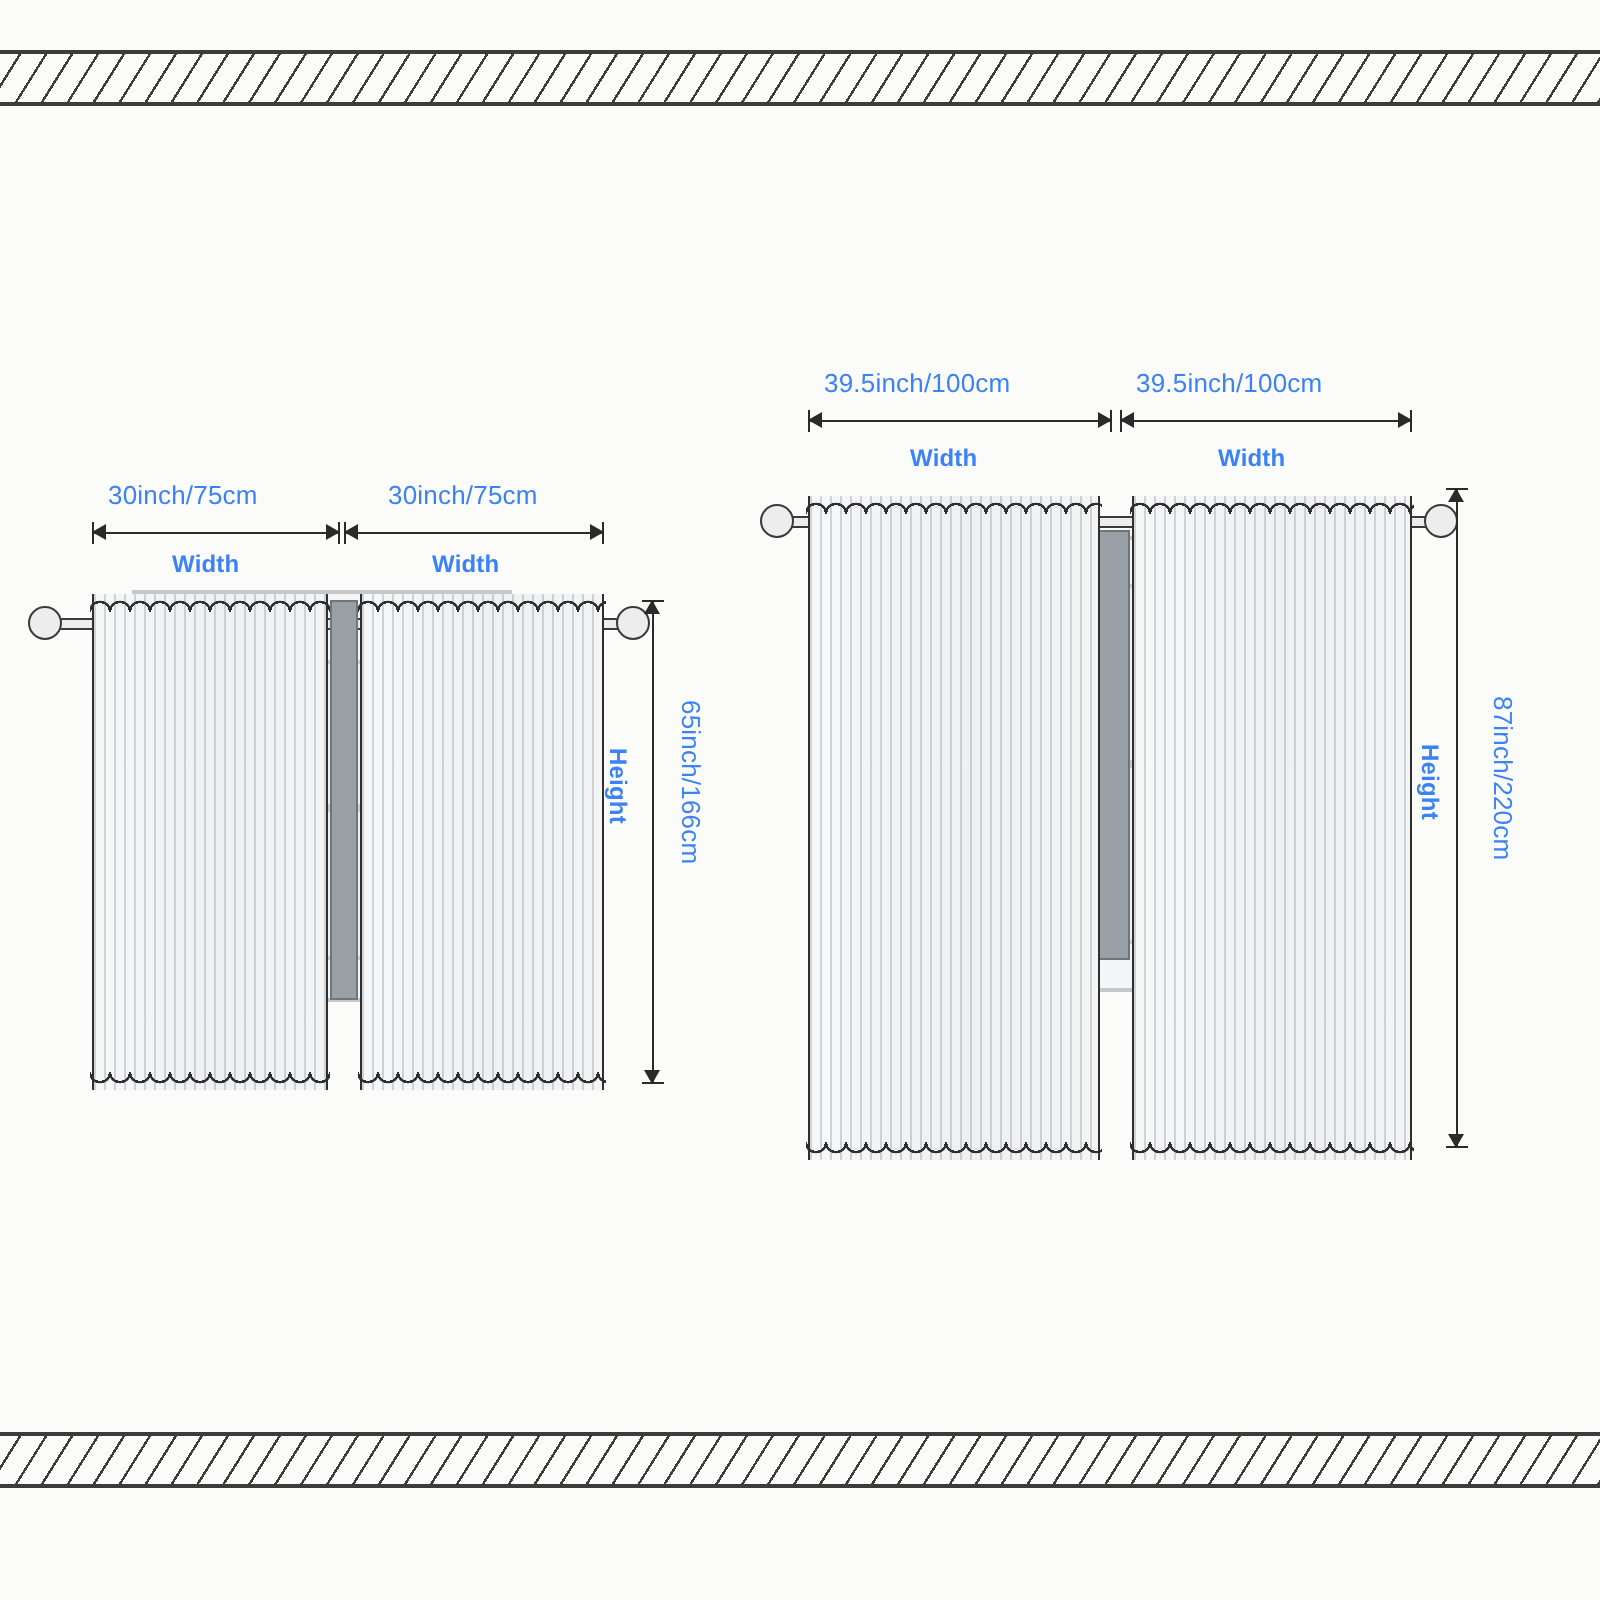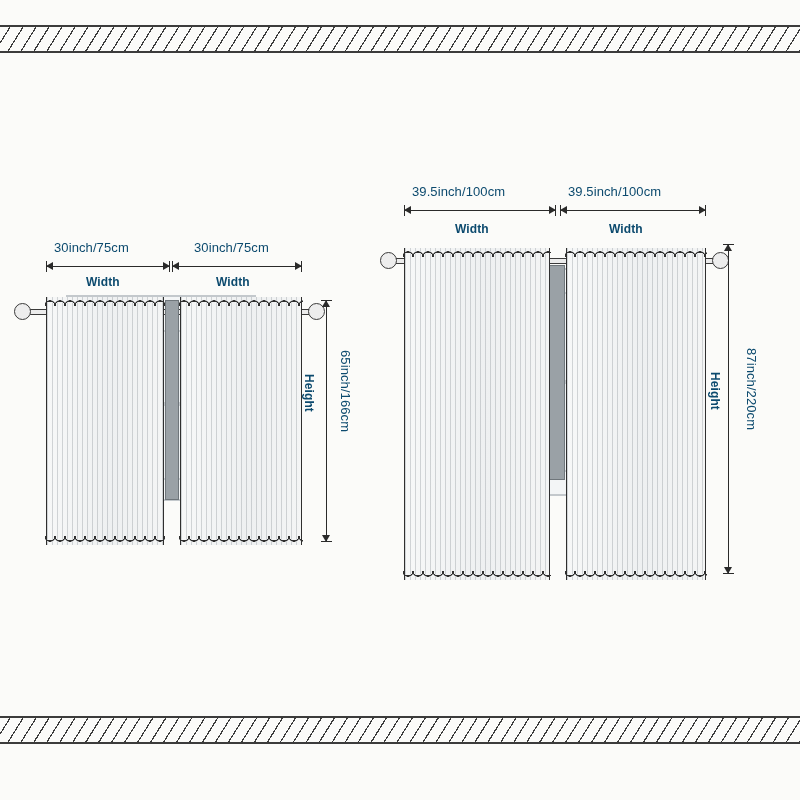--- a/index.html
+++ b/index.html
@@ -23,21 +23,21 @@
       ),
       #fbfbf9;
     box-sizing:border-box;
   }
   .band.top{top:25px;}
   .band.bottom{top:716px;}
 
   
   .lbl{
     position:absolute;
-    font-size:13px;color:#0c4a6e;white-space:nowrap;
+    font-size:13px;color:#3b82f6;white-space:nowrap;
     letter-spacing:.1px;
   }
   .lbl.bold{font-weight:bold;font-size:12px;}
   .vert{
     transform-origin:50% 50%;
     writing-mode:vertical-rl;
   }
 
   
   .dimh{

